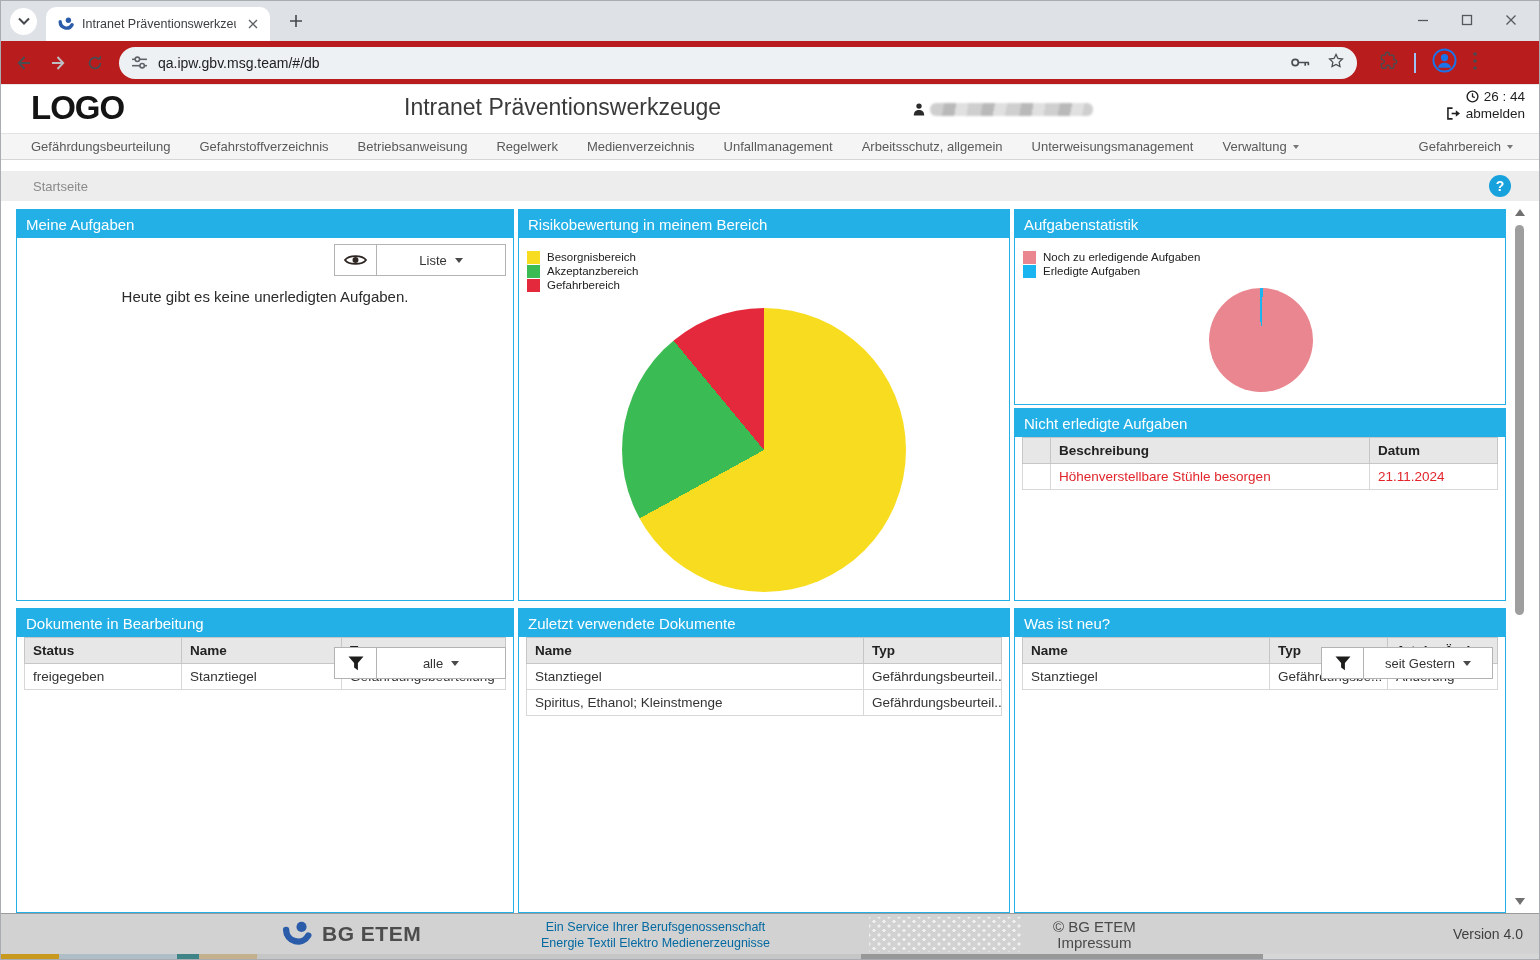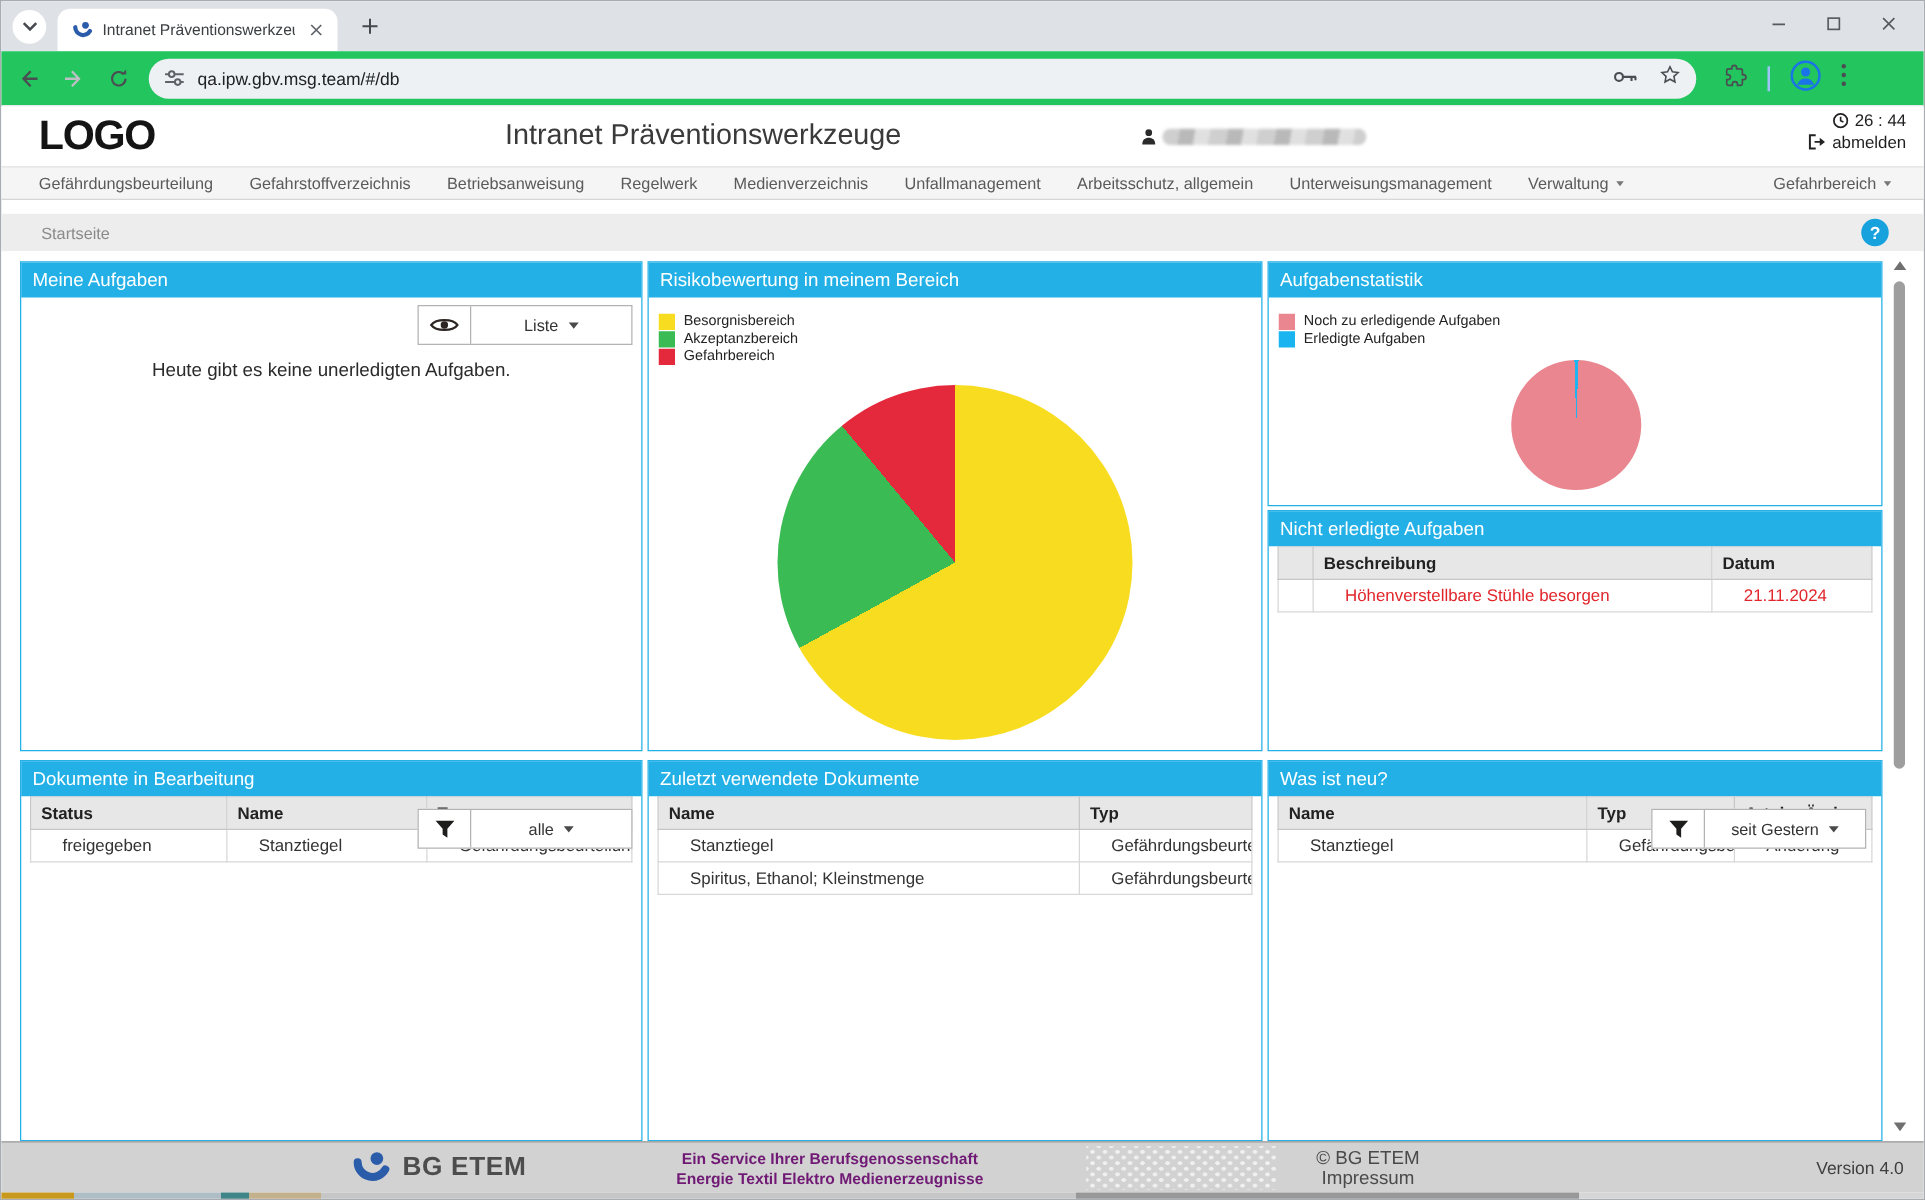--- a/index.html
+++ b/index.html
@@ -12,21 +12,21 @@
               display:flex; align-items:center; }
   .tab-chevron { width:27px; height:27px; border-radius:50%; background:#fff; margin-left:9px;
                  display:flex; align-items:center; justify-content:center; cursor:pointer; }
   .tab { align-self:flex-end; margin-left:9px; width:224px; height:34px; background:#fff;
          border-radius:10px 10px 0 0; display:flex; align-items:center; padding:0 8px 0 12px; gap:8px; }
   .tab-title { font-size:12.5px; color:#3c4043; flex:1; white-space:nowrap; overflow:hidden; }
   .tab-close { display:flex; align-items:center; justify-content:center; width:18px; height:18px; border-radius:50%; }
   .newtab { margin-left:12px; width:28px; height:28px; display:flex; align-items:center; justify-content:center; }
   .win-controls { margin-left:auto; display:flex; gap:32px; padding-right:22px; align-items:center; }
 
-  .toolbar { position:absolute; left:0; top:40px; width:100%; height:44px; background:#22c55e;
+  .toolbar { position:absolute; left:0; top:40px; width:100%; height:44px; background:#b91c1c;
              border-bottom:1px solid #e6e8ea; display:flex; align-items:center; }
   .nav-btn { width:28px; height:28px; display:flex; align-items:center; justify-content:center; margin-left:8px; }
   .urlbar { height:32px; width:1238px; background:#eef1f4; border-radius:16px; margin-left:10px;
             display:flex; align-items:center; padding:0 12px; }
   .url-text { font-size:14px; color:#202124; margin-left:10px; flex:1; }
   .urlbar-icons { display:flex; gap:16px; align-items:center; }
   .toolbar-right { display:flex; align-items:center; gap:16px; margin-left:22px; }
   .profile-sep { width:2px; height:20px; background:#9ec3f5; }
 
   
@@ -82,37 +82,37 @@
   .swatch { width:13px; height:13px; margin-right:7px; flex:0 0 13px; }
 
   .pie { position:absolute; border-radius:50%; }
   .pie-large { left:103px; top:70px; width:284px; height:284px; }
   .pie-small { left:194px; top:50px; width:104px; height:104px; transform:rotate(2deg); }
 
   table.dtable { border-collapse:collapse; font-size:13.5px; color:#333; width:calc(100% - 14px);
                  margin:0 7px; table-layout:fixed; }
   .dtable th { background:#e7e7e7; font-weight:bold; text-align:left; padding:5px 8px;
                border:1px solid #c6c6c6; color:#222; white-space:nowrap; overflow:hidden; }
-  .dtable td { padding:5px 25px; border:1px solid #d8d8d8; background:#fff; white-space:nowrap; overflow:hidden;margin-top:24px; }
+  .dtable td { padding:5px 8px; border:1px solid #d8d8d8; background:#fff; white-space:nowrap; overflow:hidden;margin-top:24px; }
   .mt6 { margin-top:6px; } .mt8 { margin-top:8px; } .mt46 { margin-top:46px; }
   .red { color:#e1252b; }
 
   
   .scrollbar { position:absolute; right:13px; top:6px; width:14px; height:700px; }
   .sb-up, .sb-down { position:absolute; left:3px; width:0; height:0; }
   .sb-up { top:2px; border-left:5px solid transparent; border-right:5px solid transparent; border-bottom:7px solid #707070; }
   .sb-down { bottom:2px; border-left:5px solid transparent; border-right:5px solid transparent; border-top:7px solid #707070; }
   .sb-thumb { position:absolute; left:2.5px; top:18px; width:9px; height:390px; background:#9e9e9e; border-radius:5px; }
 
   
   .footer { position:absolute; left:0; top:912px; width:100%; height:41px; background:#d2d2d2;
             border-top:1px solid #9a9a9a;text-align:center; }
   .footer-logo { position:absolute; left:280px; top:5px; display:flex; align-items:center; gap:9px; }
   .brand { font-size:21px; font-weight:bold; color:#4d4d4d; letter-spacing:.5px; }
-  .service { position:absolute; left:540px; top:5px; font-size:12.5px; font-weight:bold; color:#701a75; line-height:16px; }
+  .service { position:absolute; left:540px; top:5px; font-size:12.5px; font-weight:normal; color:#0369a1; line-height:16px; }
   .dots { position:absolute; left:868px; top:3px; width:152px; height:35px;
           background-image:radial-gradient(#f0f0f0 1.6px, transparent 1.7px),
                            radial-gradient(#f0f0f0 1.6px, transparent 1.7px);
           background-size:10px 9px,10px 9px; background-position:0 0,5px 4.5px; }
   .copyright { position:absolute; left:1052px; top:5px; font-size:15px; font-weight:normal; color:#4a4a4a; line-height:16px; }
   .version { position:absolute; right:16px; top:12px; font-size:14px; color:#3f3f3f; }
   .bottomstrip { position:absolute; left:0; top:953px; width:100%; height:7px;
        background:linear-gradient(90deg,#c8991d 0 58px,#aebdc6 58px 176px,#3f8486 176px 198px,
                   #c3b18e 198px 256px,#c6c6c6 256px 860px,#989898 860px 1262px,#d6d6d6 1262px 100%); }
 </style>

